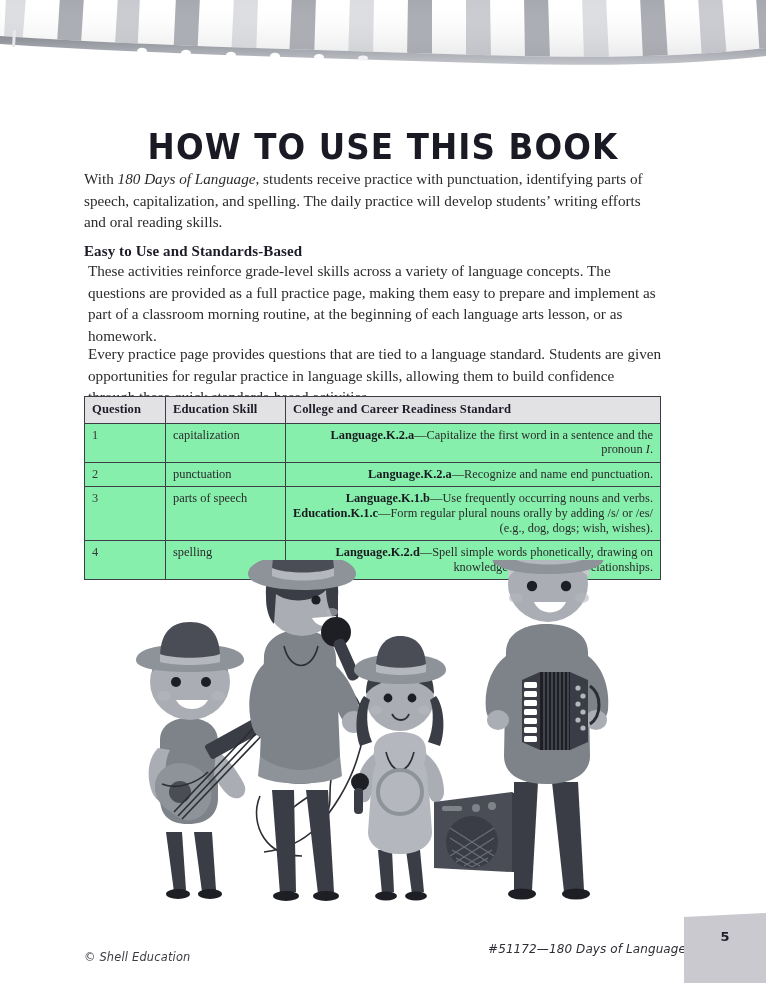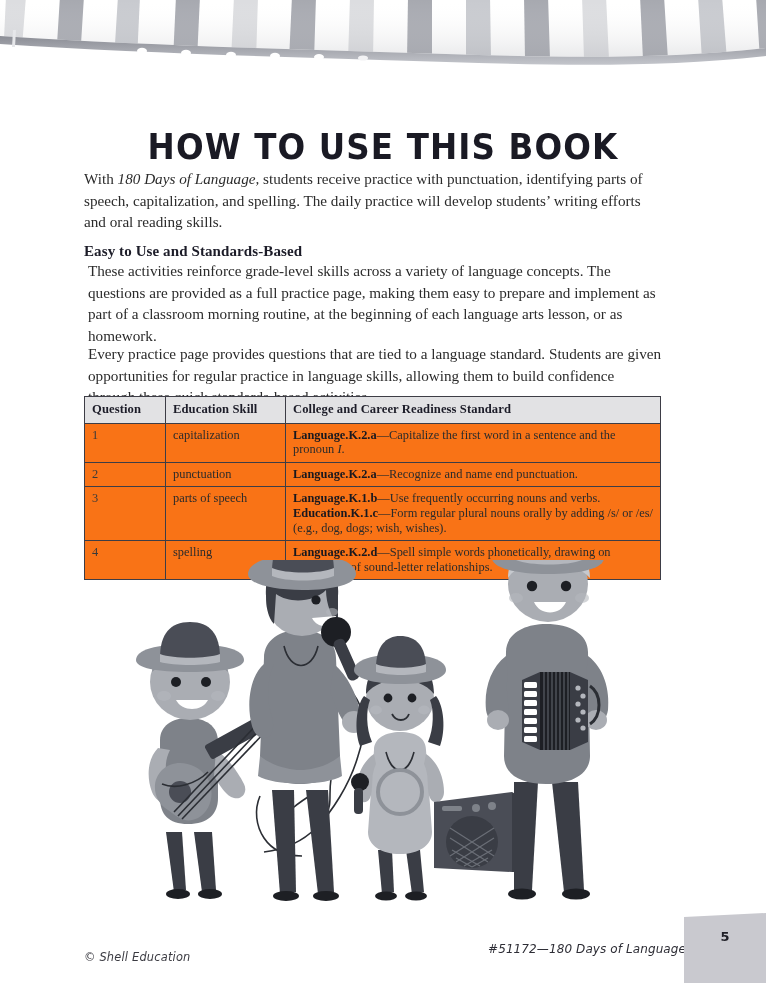--- a/index.html
+++ b/index.html
@@ -92,21 +92,21 @@
     position: absolute;
     top: 396px;
     left: 84px;
     width: 576px;
   }
   table.std-table {
     border-collapse: collapse;
     width: 576px;
     table-layout: fixed;
     border: 1px solid #3d3d46;
-    background: #f97316;
+    background: #86efac;
   }
   table.std-table col.c1 { width: 81px; }
   table.std-table col.c2 { width: 120px; }
   table.std-table col.c3 { width: 375px; }
 
   table.std-table th,
   table.std-table td {
     border: 1px solid #3d3d46;
     text-align: left;
     vertical-align: top;
@@ -120,21 +120,21 @@
     font-weight: bold;
     font-size: 12.6px;
     color: #1c1c28;
     padding-top: 5px;
     padding-bottom: 6px;
     letter-spacing: 0.1px;
   }
   table.std-table td.q { color: #3a3a3a; }
   table.std-table td.std b { font-weight: bold; color: #18181f; }
   table.std-table td.std i { font-style: italic; }
-  .std-line { display: block; }
+  .std-line { display: block; text-align: right; }
 
   
   .illustration {
     position: absolute;
     top: 560px;
     left: 120px;
     width: 540px;
     height: 350px;
   }
   .illustration svg { display: block; }

